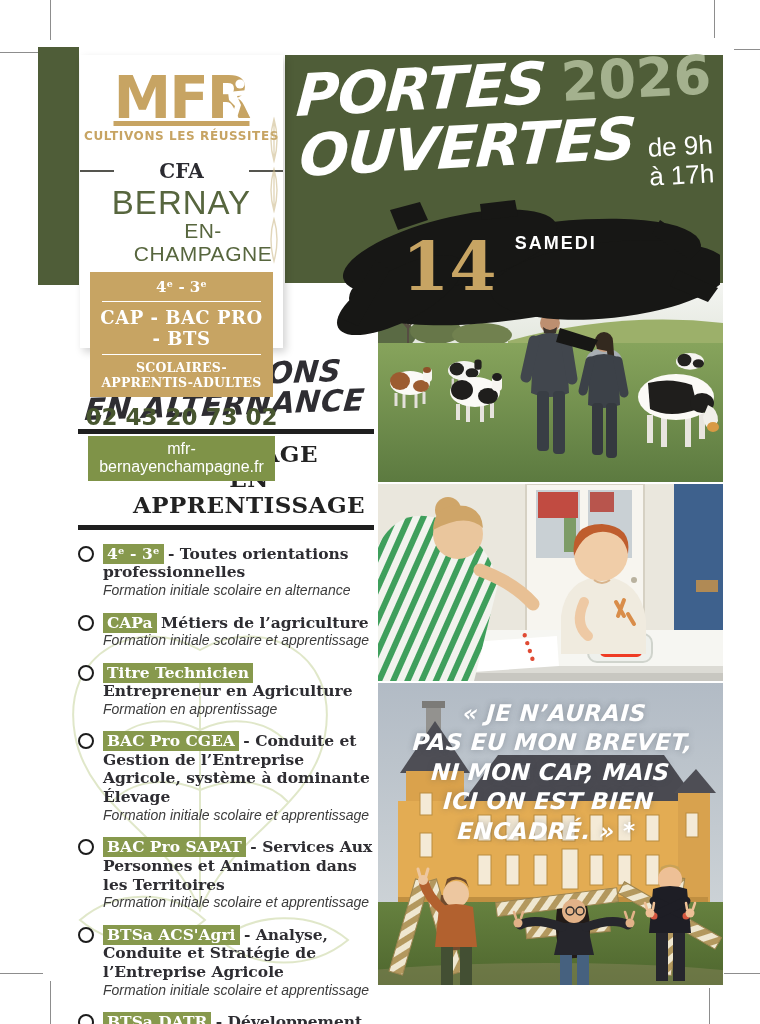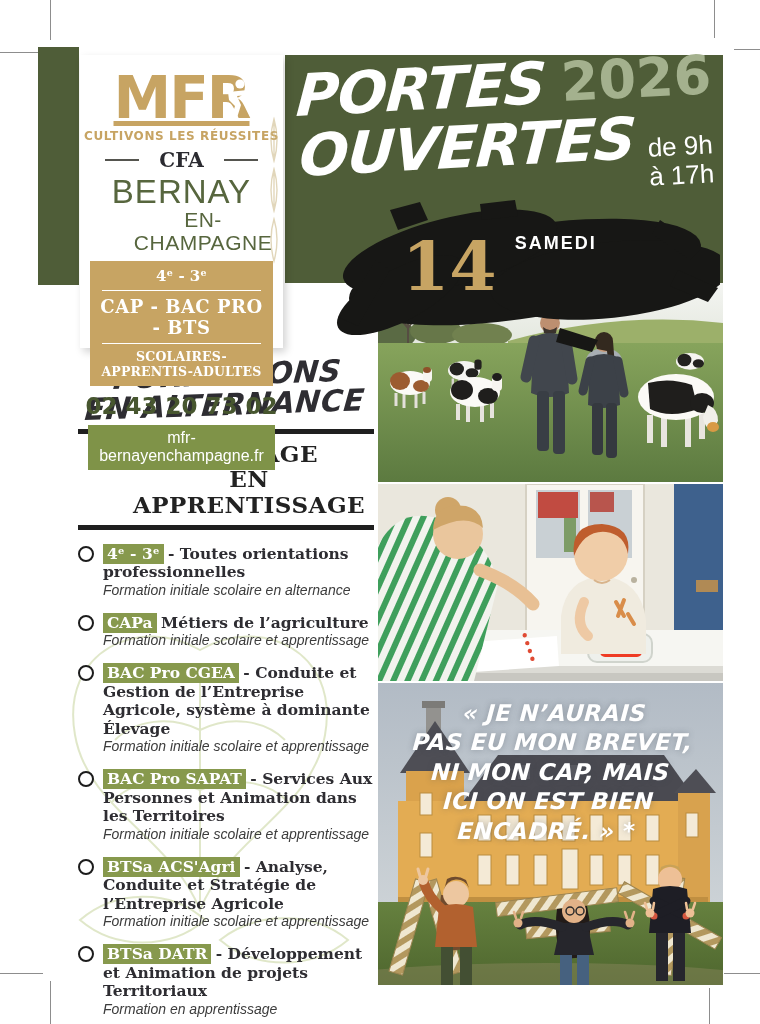--- a/index.html
+++ b/index.html
@@ -14,21 +14,21 @@
 
   
   .card{position:absolute;left:80px;top:55px;width:203px;height:293px;background:#fff;
         box-shadow:3px 4px 8px rgba(0,0,0,.18);z-index:4;text-align:center;padding-top:14px;box-sizing:border-box;}
   .mfr-wrap{position:relative;display:inline-block;line-height:1;}
   .mfr-text{font-family:"DejaVu Sans",sans-serif;font-weight:700;font-size:58px;letter-spacing:-2px;
             color:var(--gold,#c7a463);text-decoration:underline;}
   .person-svg{position:absolute;right:-2px;top:10px;}
   .tagline{font-family:"DejaVu Sans",sans-serif;font-weight:700;font-size:12px;letter-spacing:.6px;
            color:var(--gold,#c7a463);margin-top:2px;}
-  .cfa-row{display:flex;align-items:center;justify-content:center;gap:20px;margin-top:5px;}
+  .cfa-row{display:flex;align-items:center;justify-content:space-between;gap:20px;margin-top:16px;}
   .cfa-line{width:34px;height:2px;background:#55554f;}
   .cfa{font-family:"DejaVu Serif",serif;font-weight:700;font-size:20px;color:#2b2b31;}
   .city1{font-size:33px;letter-spacing:1px;color:#57663e;margin-top:3px;line-height:1;}
   .city2{font-size:21px;letter-spacing:.5px;color:#57663e;line-height:1.1;margin-left:43px;}
   .goldbox{margin:7px auto 0;width:183px;background:var(--gold,#c7a463);color:#fff;padding:6px 4px 7px;box-sizing:border-box;}
   .gb-levels{font-family:"DejaVu Serif",serif;font-weight:700;font-size:15px;}
   .gb-div{height:1px;background:#fff;margin:5px 8px;}
   .gb-dipl{font-family:"DejaVu Serif",serif;font-weight:700;font-size:18px;letter-spacing:.5px;}
   .gb-pub{font-family:"DejaVu Serif",serif;font-weight:700;font-size:12.5px;letter-spacing:.2px;}
   .phone{font-family:"DejaVu Sans",sans-serif;font-weight:700;font-size:23px;color:var(--phone-green,#47562f);margin-top:7px;}
@@ -442,20 +442,26 @@
       <div class="isub">Formation initiale scolaire en alternance</div>
     </div>
     <div class="item">
       <span class="bullet"></span>
       <span class="ilabel">CAPa</span>
       <span class="itext">Métiers de l’agriculture</span>
       <div class="isub">Formation initiale scolaire et apprentissage</div>
     </div>
     <div class="item">
       <span class="bullet"></span>
+      <span class="ilabel">Titre Technicien</span>
+      <span class="itext">Entrepreneur en Agriculture</span>
+      <div class="isub">Formation en apprentissage</div>
+    </div>
+    <div class="item">
+      <span class="bullet"></span>
       <span class="ilabel">BAC Pro CGEA</span>
       <span class="itext">- Conduite et Gestion de l’Entreprise Agricole, système à dominante Élevage</span>
       <div class="isub">Formation initiale scolaire et apprentissage</div>
     </div>
     <div class="item">
       <span class="bullet"></span>
       <span class="ilabel">BAC Pro SAPAT</span>
       <span class="itext">- Services Aux Personnes et Animation dans les Territoires</span>
       <div class="isub">Formation initiale scolaire et apprentissage</div>
     </div>

